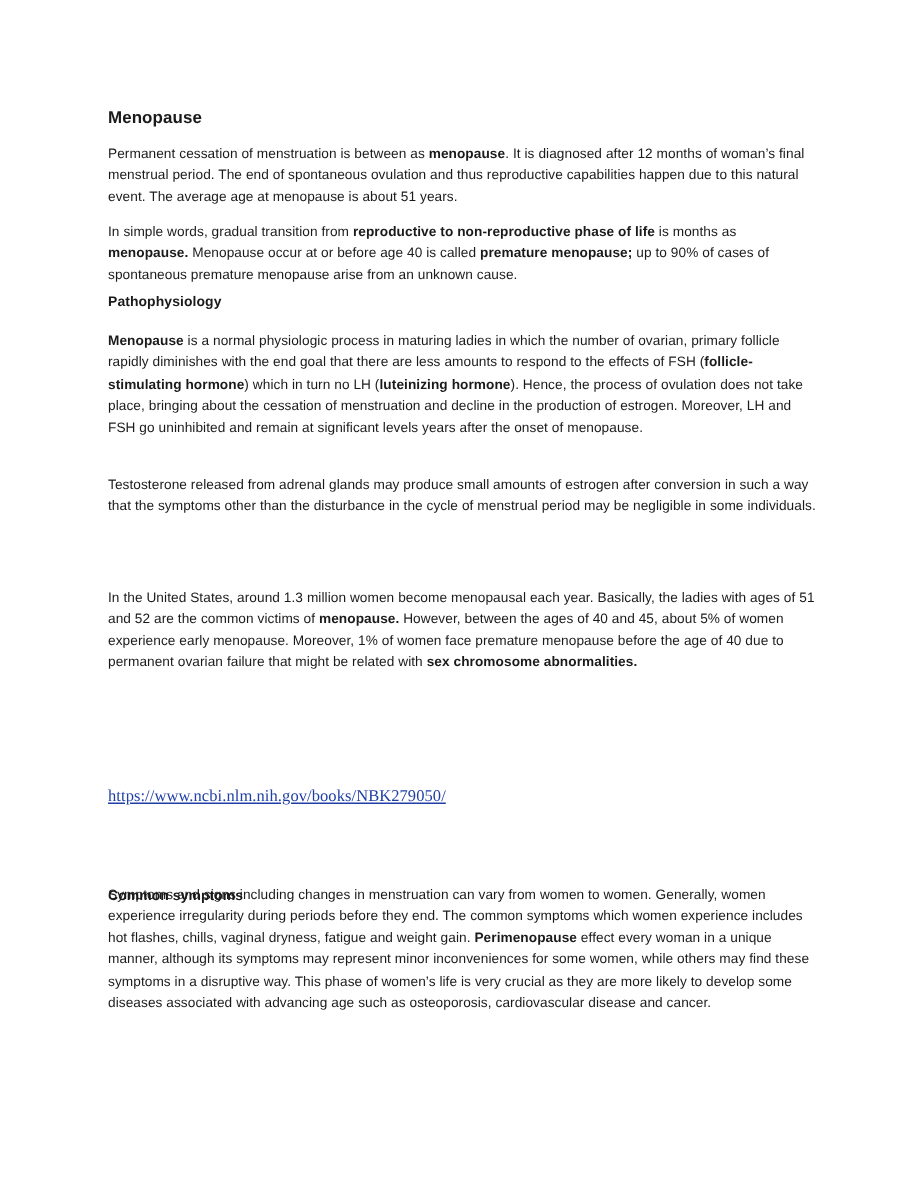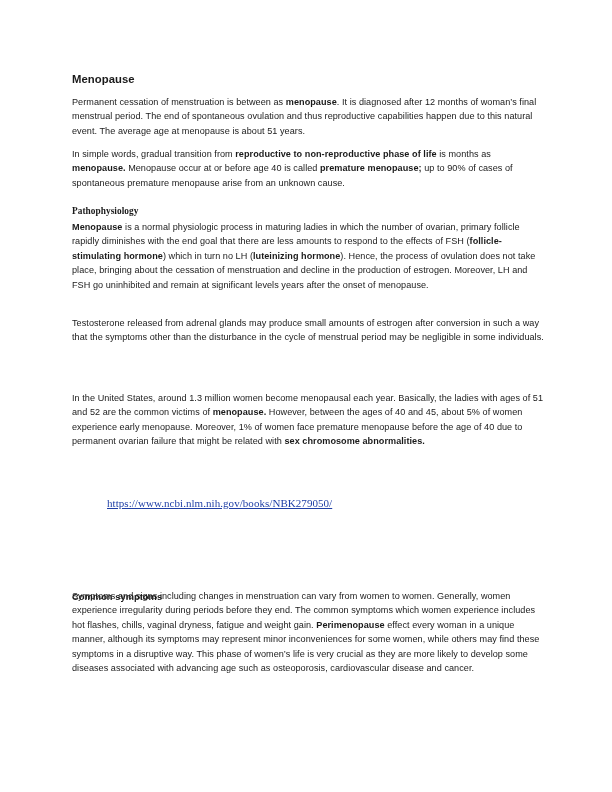--- a/index.html
+++ b/index.html
@@ -17,30 +17,30 @@
 <body>
 
 <div class="page">
 
   <div class="blk h1" style="top:72px;">Menopause</div>
 
   <div class="blk" style="top:95px;"><span>Permanent cessation of menstruation is between as </span><b>menopause</b><span>. It is diagnosed after 12 months of woman’s final menstrual period. The end of spontaneous ovulation and thus reproductive capabilities happen due to this natural event. The average age at menopause is about 51 years.</span></div>
 
   <div class="blk" style="top:147px;"><span>In simple words, gradual transition from </span><b>reproductive to non-reproductive phase of life</b><span> is months as </span><b>menopause.</b><span> Menopause occur at or before age 40 is called </span><b>premature menopause;</b><span> up to 90% of cases of spontaneous premature menopause arise from an unknown cause.</span></div>
 
-  <div class="blk h2" style="top:204px;font-family:Liberation Serif, serif;">Pathophysiology</div>
+  <div class="blk h2" style="top:194px;">Pathophysiology</div>
 
   <div class="blk" style="top:220px;"><b>Menopause</b><span> is a normal physiologic process in maturing ladies in which the number of ovarian, primary follicle rapidly diminishes with the end goal that there are less amounts to respond to the effects of FSH (</span><b>follicle-stimulating hormone</b><span>) which in turn no LH (</span><b>luteinizing hormone</b><span>). Hence, the process of ovulation does not take place, bringing about the cessation of menstruation and decline in the production of estrogen. Moreover, LH and FSH go uninhibited and remain at significant levels years after the onset of menopause.</span></div>
 
   <div class="blk" style="top:316px;">Testosterone released from adrenal glands may produce small amounts of estrogen after conversion in such a way that the symptoms other than the disturbance in the cycle of menstrual period may be negligible in some individuals.</div>
 
 
   <div class="blk" style="top:391px;"><span>In the United States, around 1.3 million women become menopausal each year. Basically, the ladies with ages of 51 and 52 are the common victims of </span><b>menopause.</b><span> However, between the ages of 40 and 45, about 5% of women experience early menopause. Moreover, 1% of women face premature menopause before the age of 40 due to permanent ovarian failure that might be related with </span><b>sex chromosome abnormalities.</b></div>
 
-  <div class="blk" style="top:496px;margin-left:35px;">
+  <div class="blk" style="top:524px;">
     <a class="link">https://www.ncbi.nlm.nih.gov/books/NBK279050/</a>
   </div>
 
 
   <div class="blk h2" style="top:566px;margin-top:24px;">Common symptoms</div>
 
   <div class="blk" style="top:589px;"><span>Symptoms and signs including changes in menstruation can vary from women to women. Generally, women experience irregularity during periods before they end. The common symptoms which women experience includes hot flashes, chills, vaginal dryness, fatigue and weight gain. </span><b>Perimenopause</b><span> effect every woman in a unique manner, although its symptoms may represent minor inconveniences for some women, while others may find these symptoms in a disruptive way. This phase of women’s life is very crucial as they are more likely to develop some diseases associated with advancing age such as osteoporosis, cardiovascular disease and cancer.</span></div>
 
 </div>
 

